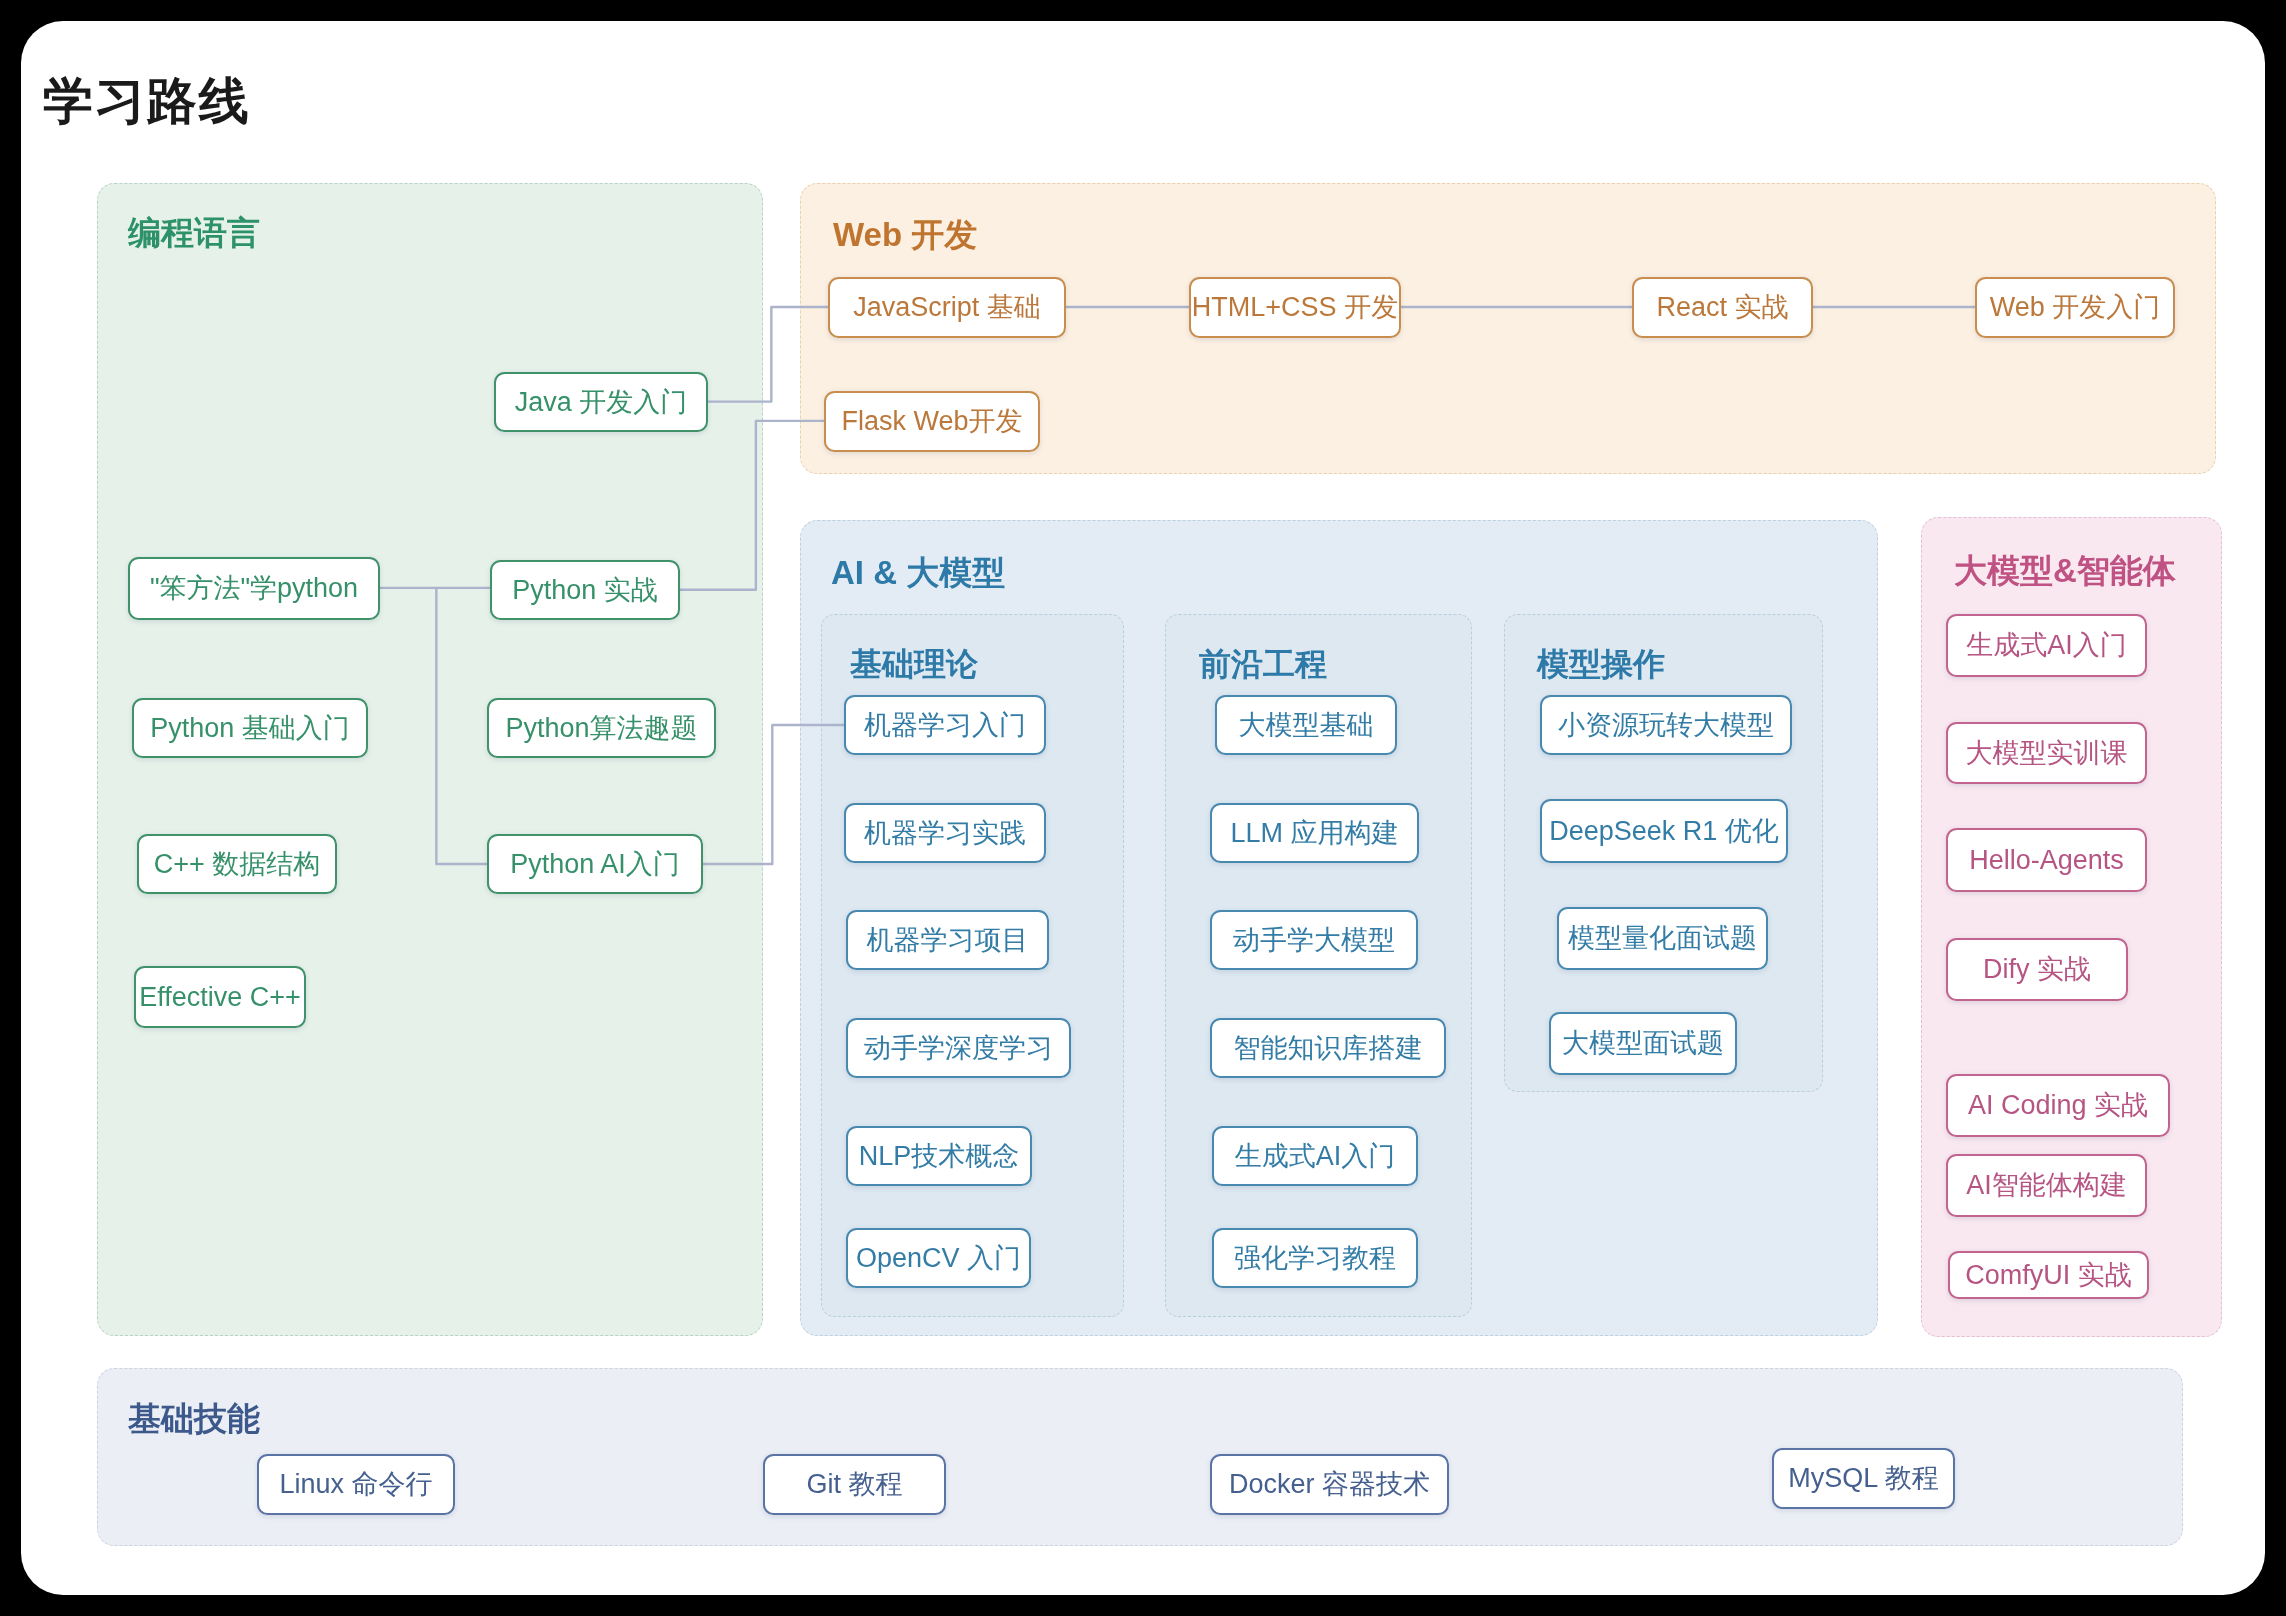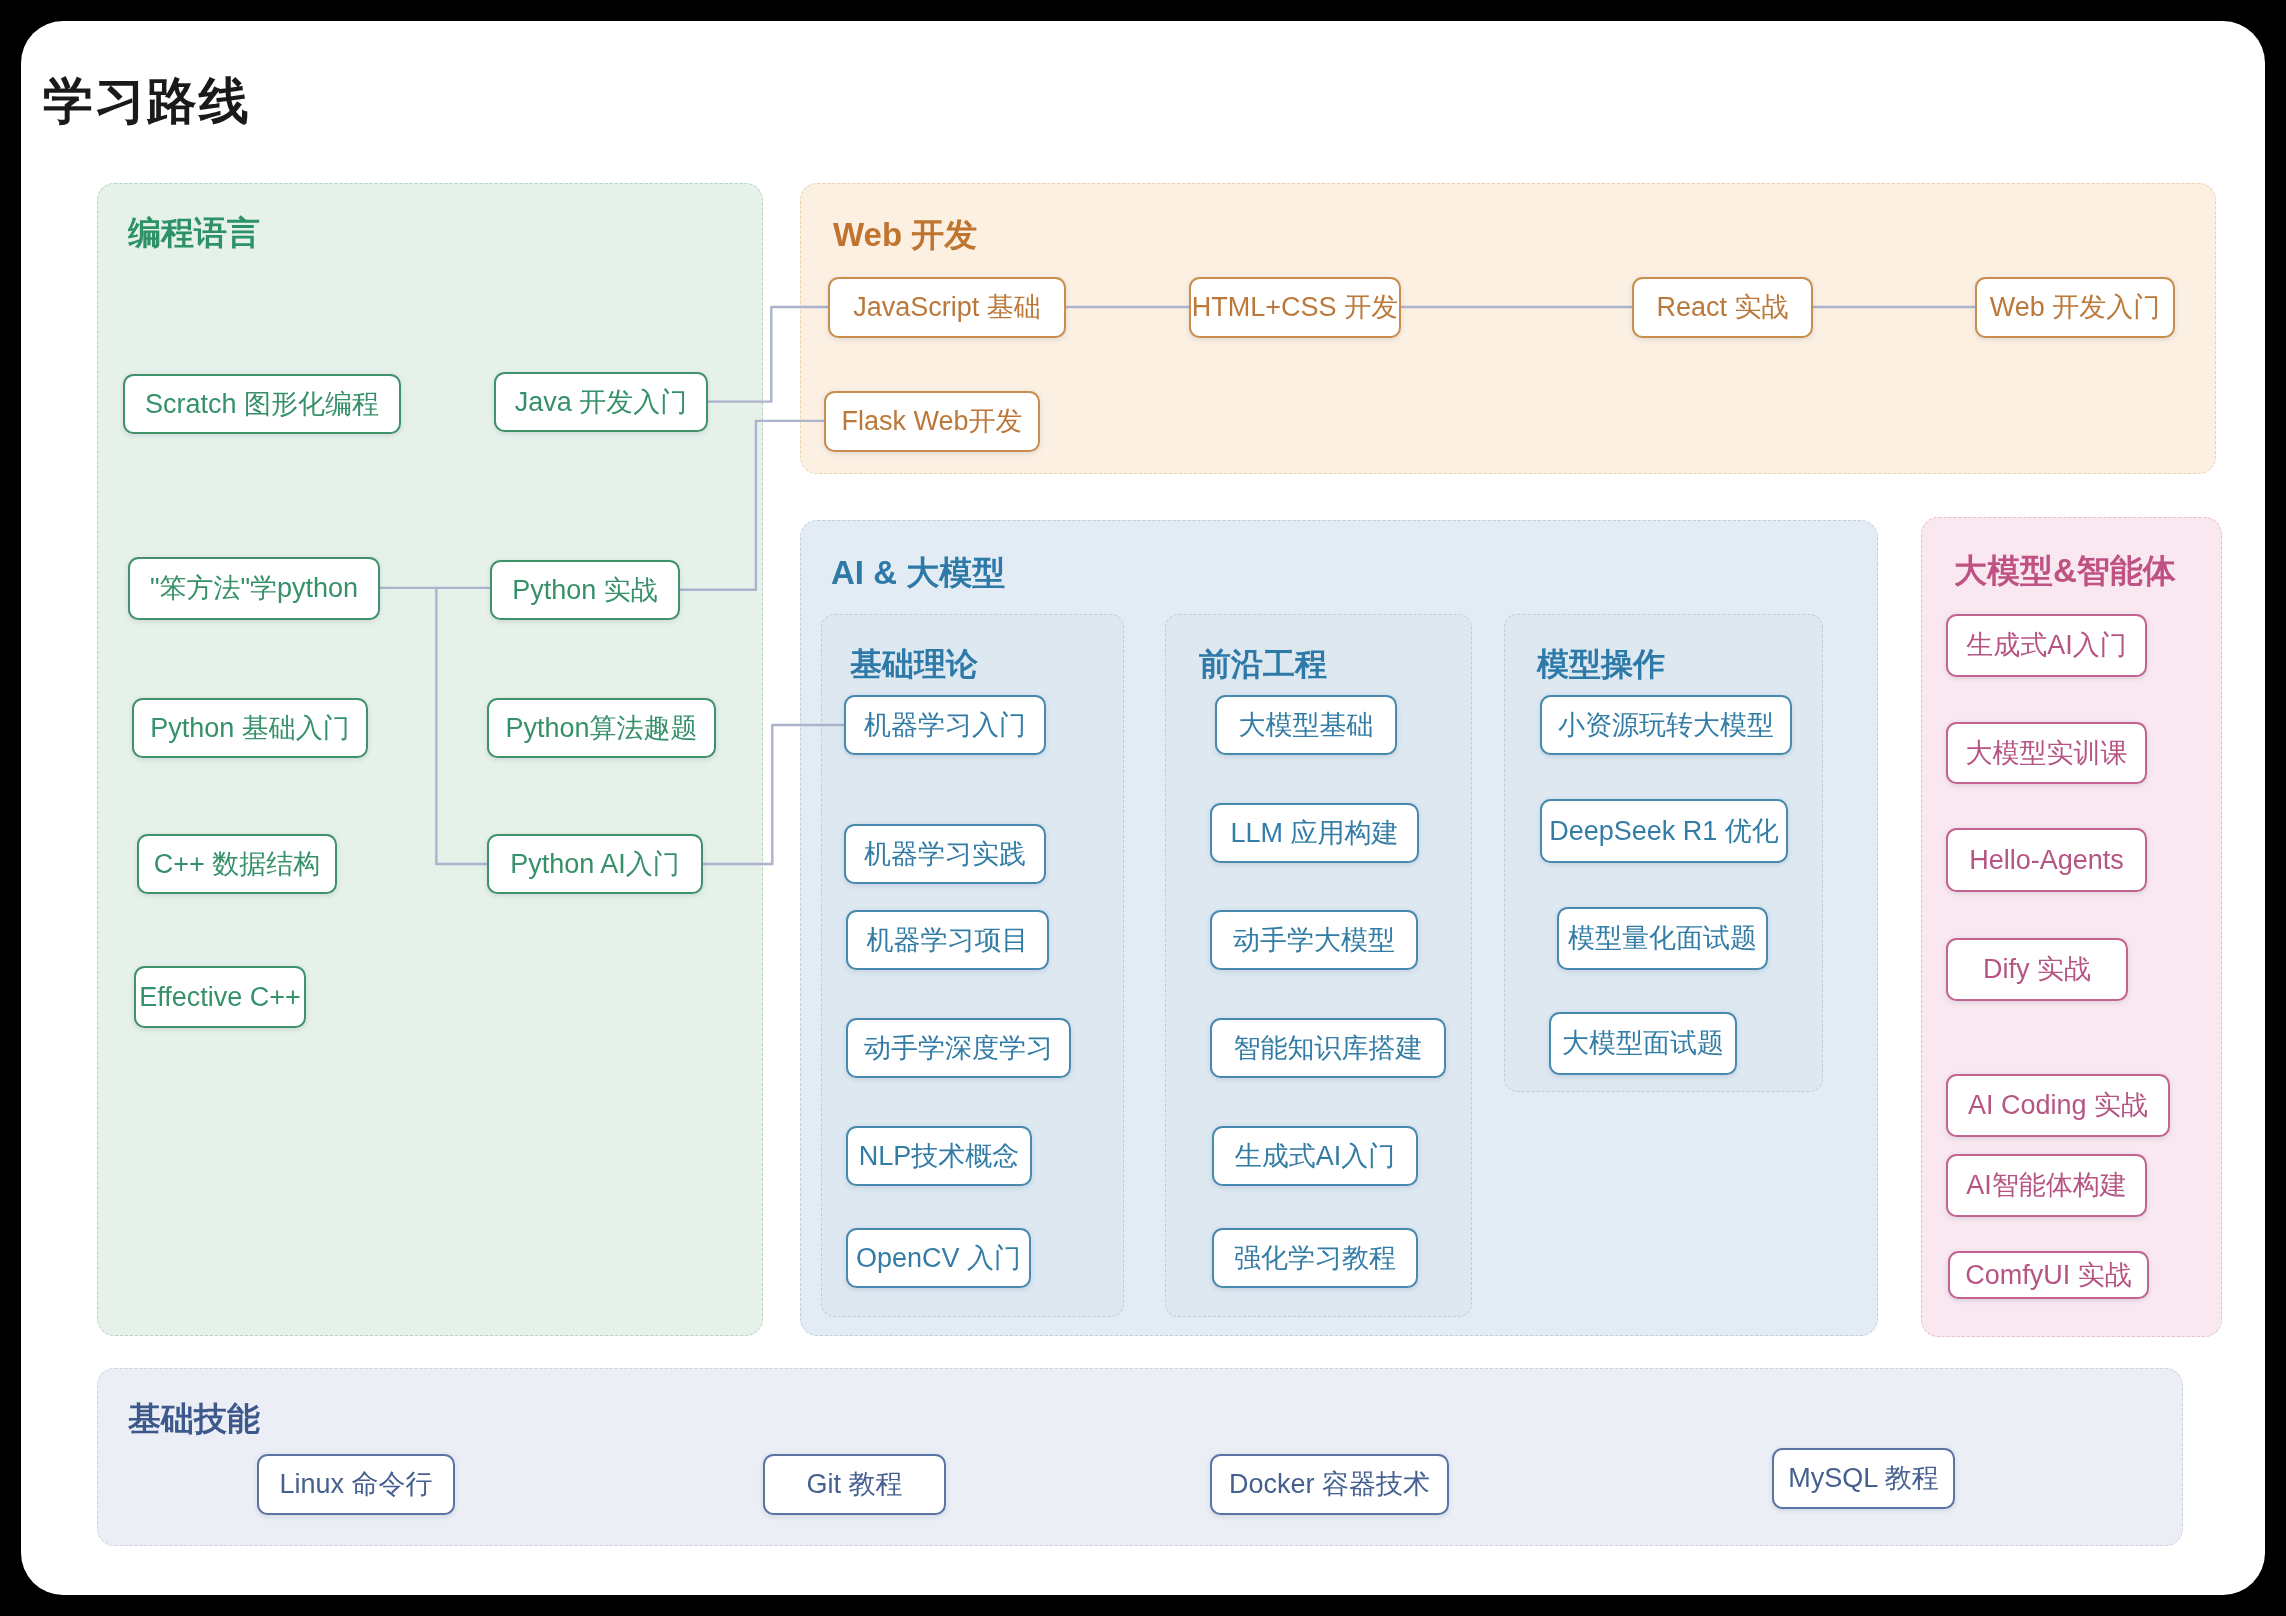--- a/index.html
+++ b/index.html
@@ -67,38 +67,37 @@
     <path d="M394,609 H507"></path>
     <path d="M452,609 V895 H504"></path>
     <path d="M734,416 H799 V318 H858"></path>
     <path d="M704,611 H783 V436 H853"></path>
     <path d="M728,895 H800 V751 H874"></path>
     <path d="M1104,318 H1231"></path>
     <path d="M1451,318 H1690"></path>
     <path d="M1877,318 H2046"></path>
   </svg>
 
-  <div class="node n-green" style="left:123px;top:374px;width:278px;">Scratch 图形化编程</div>
   <div class="node n-green" style="left:494px;top:372px;width:214px;">Java 开发入门</div>
   <div class="node n-green" style="left:128px;top:557px;width:252px;height:63px;">"笨方法"学python</div>
   <div class="node n-green" style="left:490px;top:560px;width:190px;">Python 实战</div>
   <div class="node n-green" style="left:132px;top:698px;width:236px;">Python 基础入门</div>
   <div class="node n-green" style="left:487px;top:698px;width:229px;">Python算法趣题</div>
   <div class="node n-green" style="left:137px;top:834px;width:200px;">C++ 数据结构</div>
   <div class="node n-green" style="left:487px;top:834px;width:216px;">Python AI入门</div>
   <div class="node n-green" style="left:134px;top:966px;width:172px;height:62px;">Effective C++</div>
 
   <div class="node n-web" style="left:828px;top:277px;width:238px;height:61px;">JavaScript 基础</div>
   <div class="node n-web" style="left:1189px;top:277px;width:212px;height:61px;">HTML+CSS 开发</div>
   <div class="node n-web" style="left:1632px;top:277px;width:181px;height:61px;">React 实战</div>
   <div class="node n-web" style="left:1975px;top:277px;width:200px;height:61px;">Web 开发入门</div>
   <div class="node n-web" style="left:824px;top:391px;width:216px;height:61px;">Flask Web开发</div>
 
   <div class="node n-ai" style="left:844px;top:695px;width:202px;text-align:right;">机器学习入门</div>
-  <div class="node n-ai" style="left:844px;top:824px;width:202px;">机器学习实践</div>
+  <div class="node n-ai" style="left:844px;top:803px;width:202px;">机器学习实践</div>
   <div class="node n-ai" style="left:846px;top:910px;width:203px;">机器学习项目</div>
   <div class="node n-ai" style="left:846px;top:1018px;width:225px;">动手学深度学习</div>
   <div class="node n-ai" style="left:846px;top:1126px;width:186px;">NLP技术概念</div>
   <div class="node n-ai" style="left:846px;top:1228px;width:185px;">OpenCV 入门</div>
 
   <div class="node n-ai" style="left:1215px;top:695px;width:182px;">大模型基础</div>
   <div class="node n-ai" style="left:1210px;top:803px;width:209px;">LLM 应用构建</div>
   <div class="node n-ai" style="left:1210px;top:910px;width:208px;">动手学大模型</div>
   <div class="node n-ai" style="left:1210px;top:1018px;width:236px;">智能知识库搭建</div>
   <div class="node n-ai" style="left:1212px;top:1126px;width:206px;">生成式AI入门</div>

